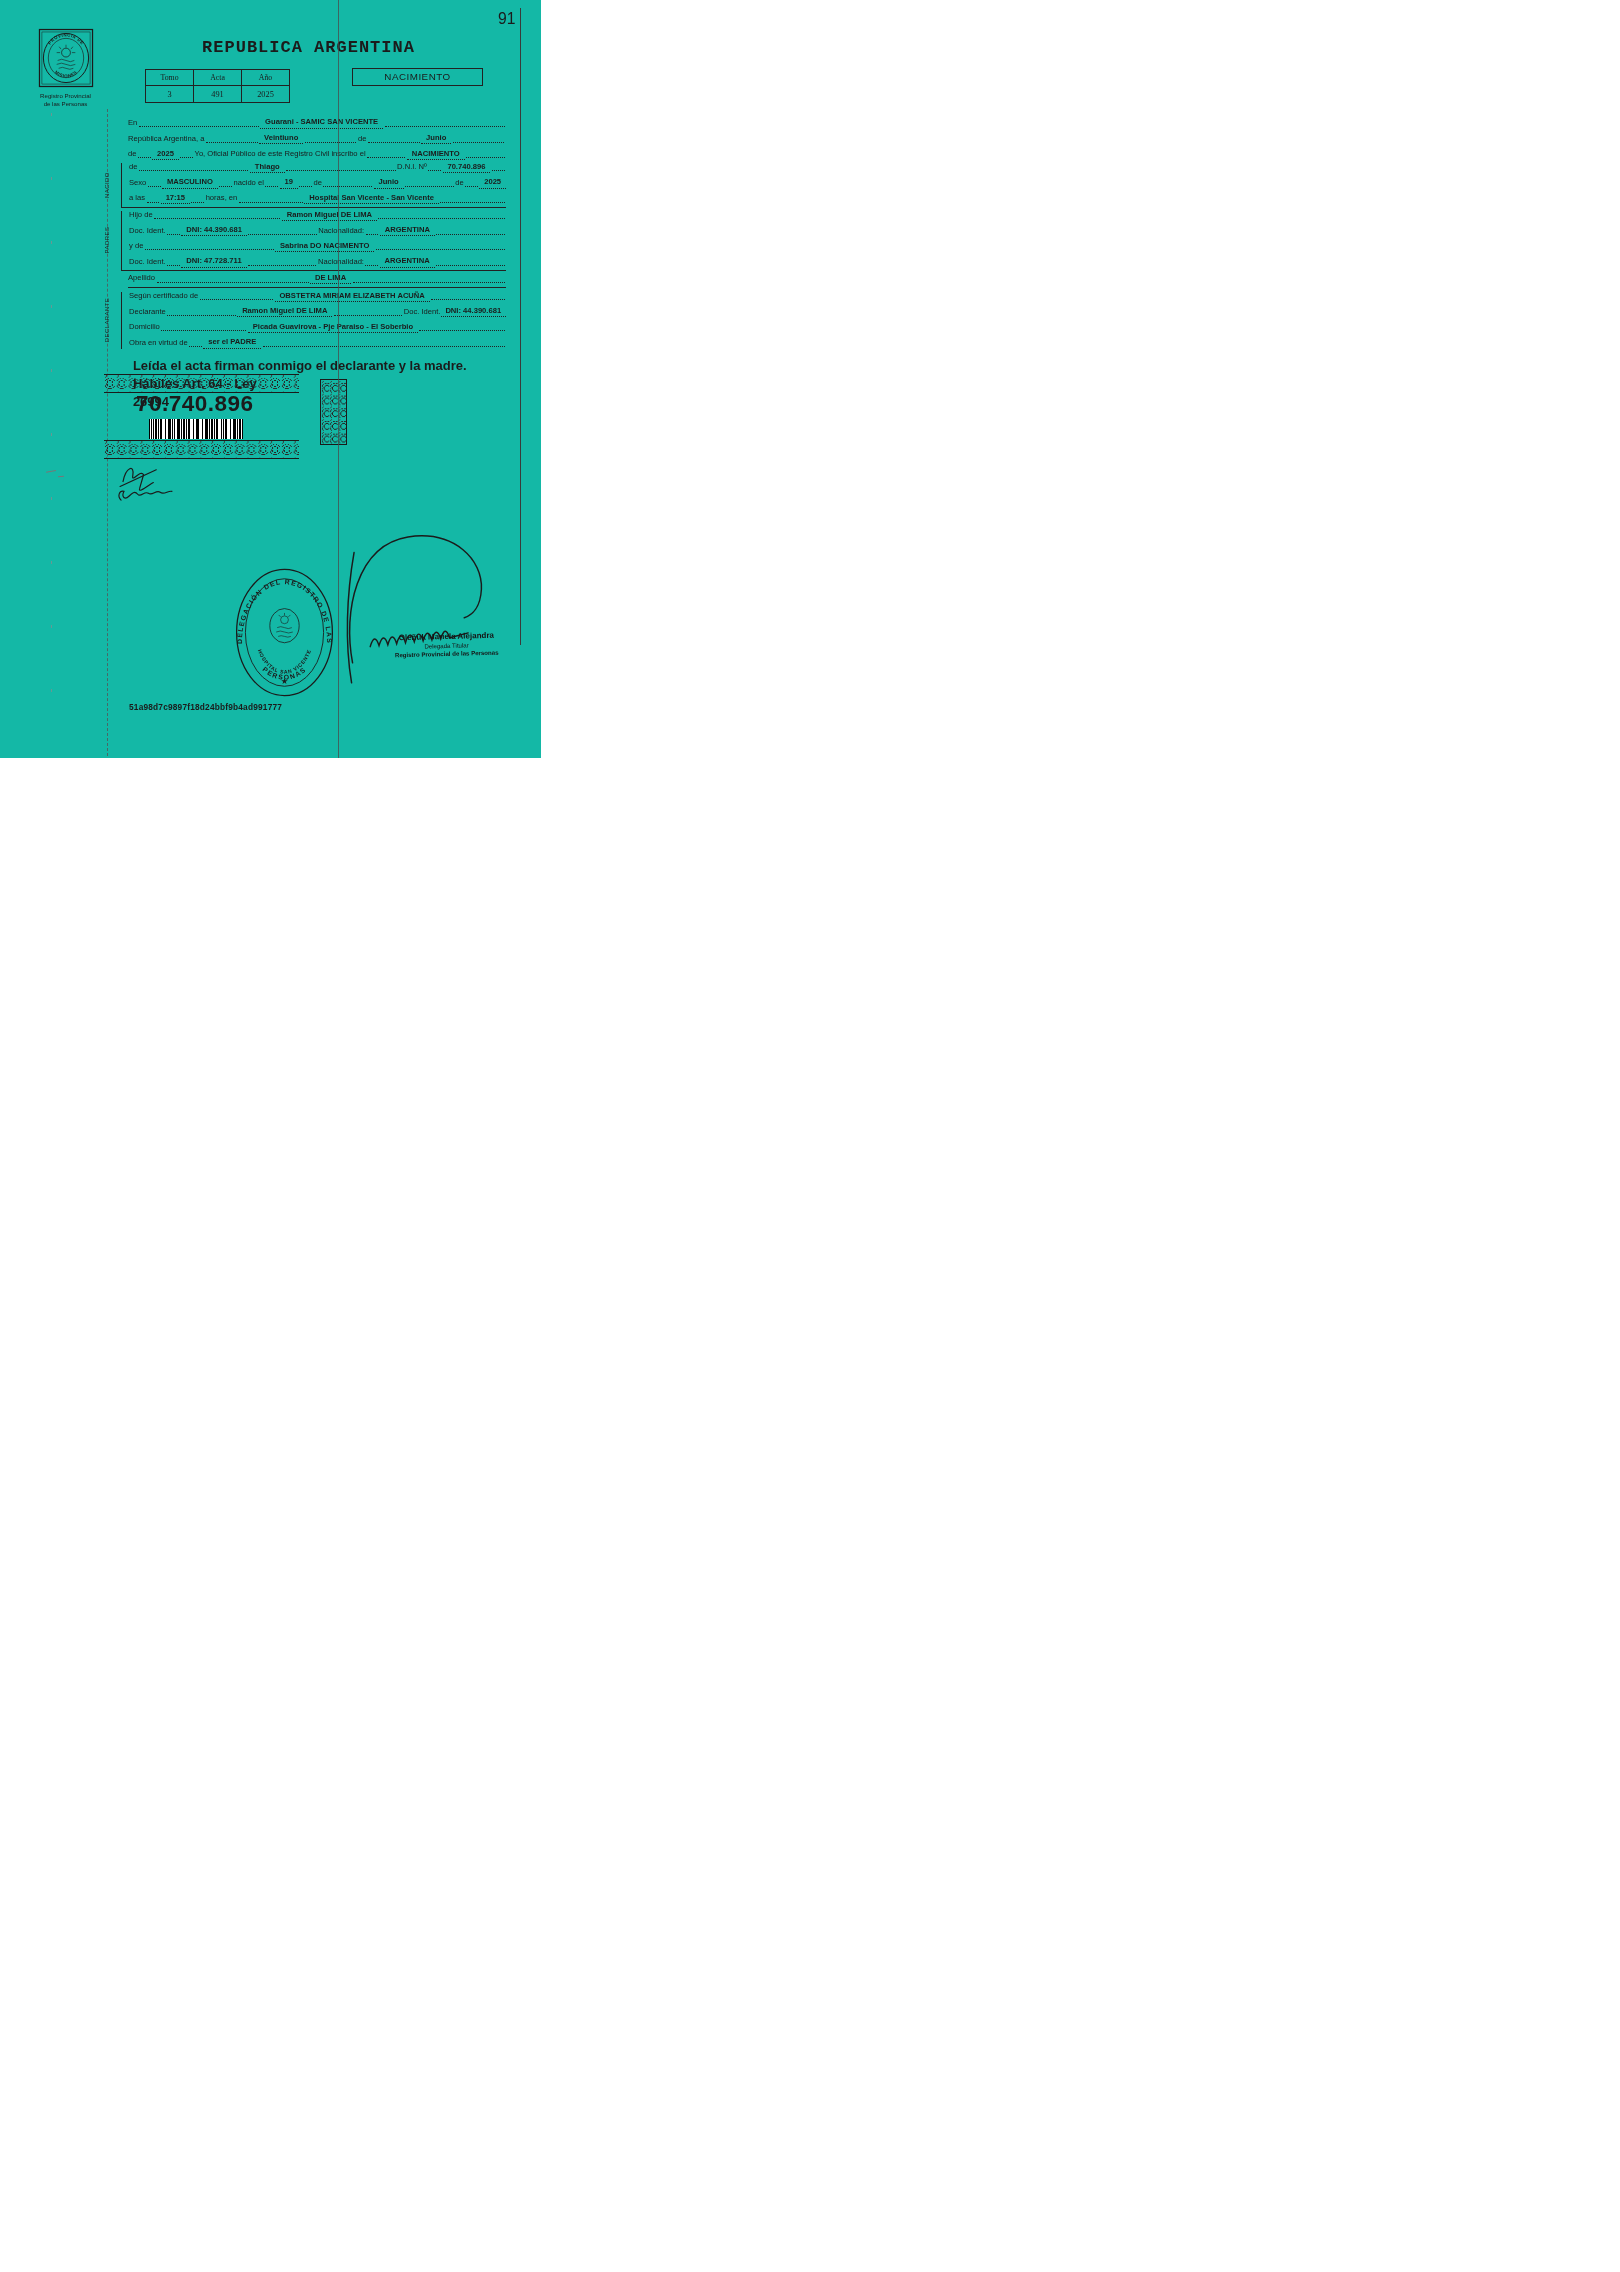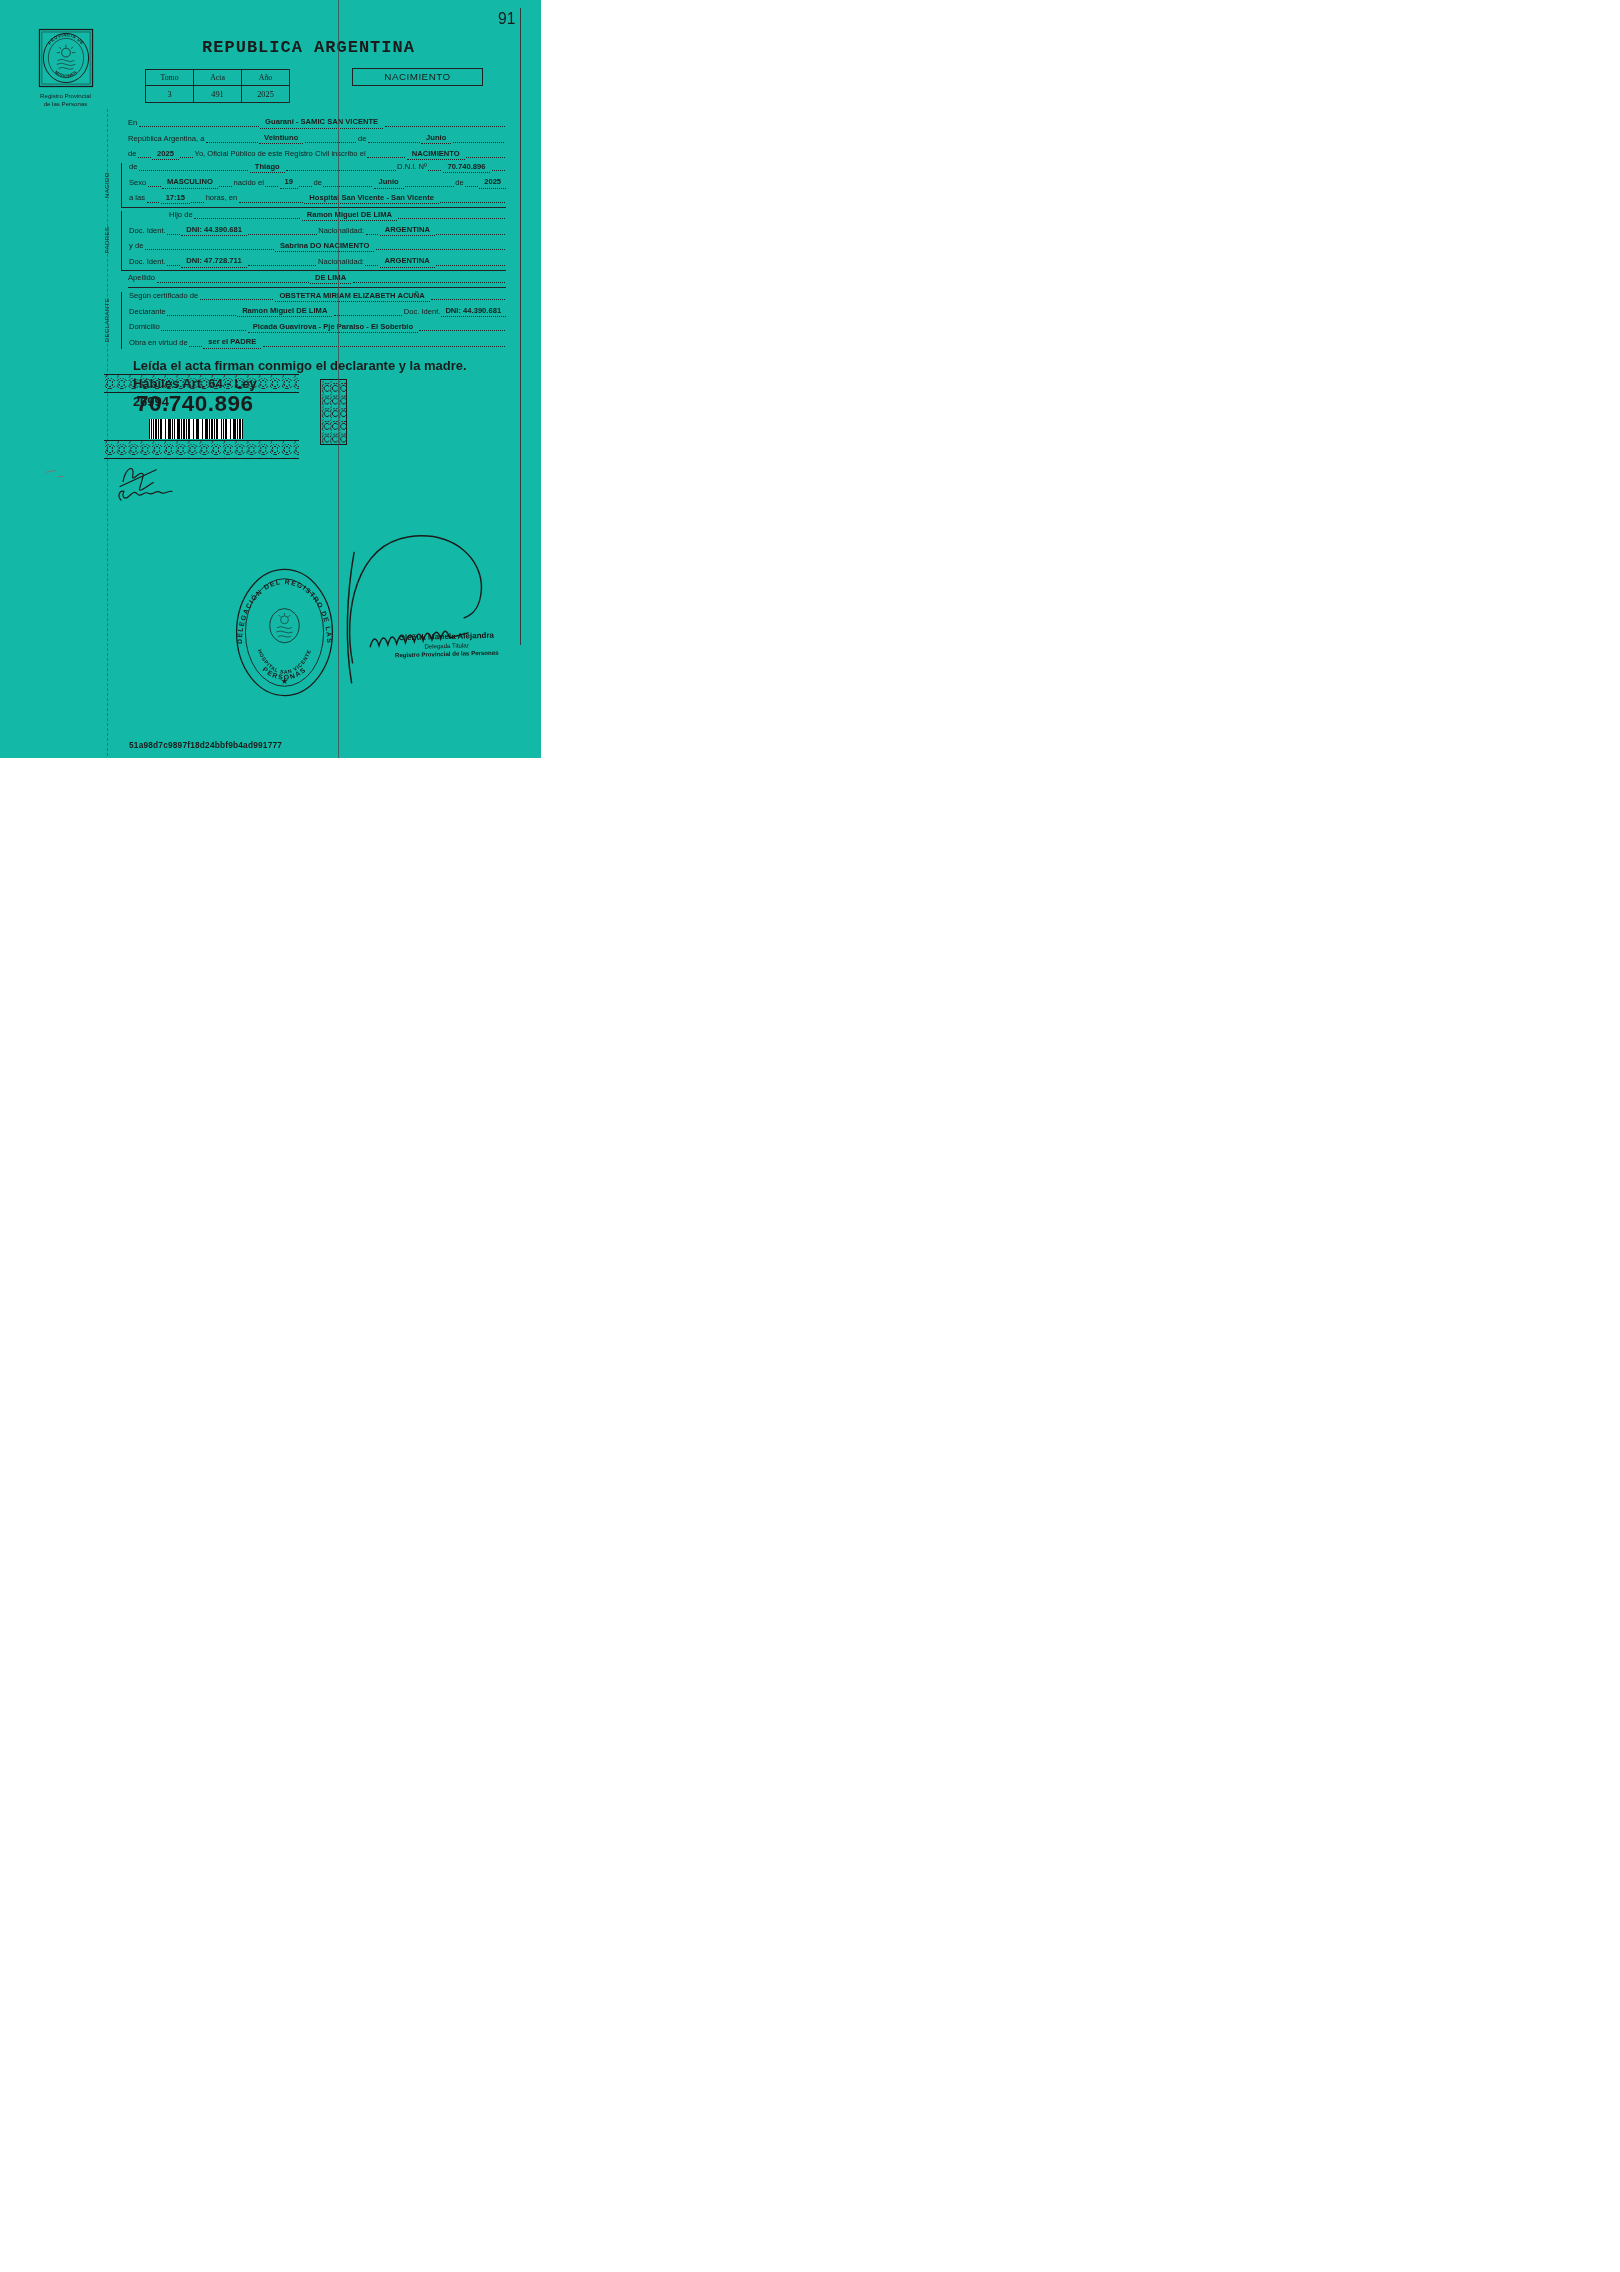--- a/index.html
+++ b/index.html
@@ -64,21 +64,21 @@
 
   
   .sig-small { position:absolute; left:114px; top:461px; }
   .sig-big   { position:absolute; left:332px; top:523px; }
   .stamp-oval { position:absolute; left:234px; top:568px; }
   .delegate { position:absolute; left:390px; top:632px; width:113px; text-align:center;
               transform:rotate(-1.5deg); color:#161616; }
   .delegate .d-name { font-size:8px; font-weight:700; }
   .delegate .d-title { font-size:6.1px; margin-top:1px; }
   .delegate .d-org { font-size:6.1px; font-weight:700; margin-top:1px; }
-  .footer-hash { position:absolute; left:129px; top:740px; font-size:8.3px; font-weight:700; letter-spacing:0.2px; }
+  .footer-hash { position:absolute; left:129px; top:702px; font-size:8.3px; font-weight:700; letter-spacing:0.2px; }
 
   svg { display:block; }
   .ink { stroke:#1b1b1b; fill:none; }
 </style>
 </head>
 <body>
 
 <div id="doc">
 
   <div class="fold-line"></div>
@@ -218,21 +218,21 @@
         <span class="val">Hospital San Vicente - San Vicente</span>
         <span class="dots"></span>
       </div>
     </div>
 
     <div class="group ruled">
       <div class="vlabel">
           <span>PADRES</span>
         </div>
 
-      <div class="row" style="margin-top:2.9px;margin-left:40px;">
+      <div class="row" style="margin-top:2.9px;">
         <span class="lbl">Hijo de</span>
         <span class="dots"></span>
         <span class="val">Ramon Miguel DE LIMA</span>
         <span class="dots"></span>
       </div>
 
       <div class="row">
         <span class="lbl">Doc. Ident.</span>
         <span class="dots xs"></span>
         <span class="val">DNI: 44.390.681</span>

